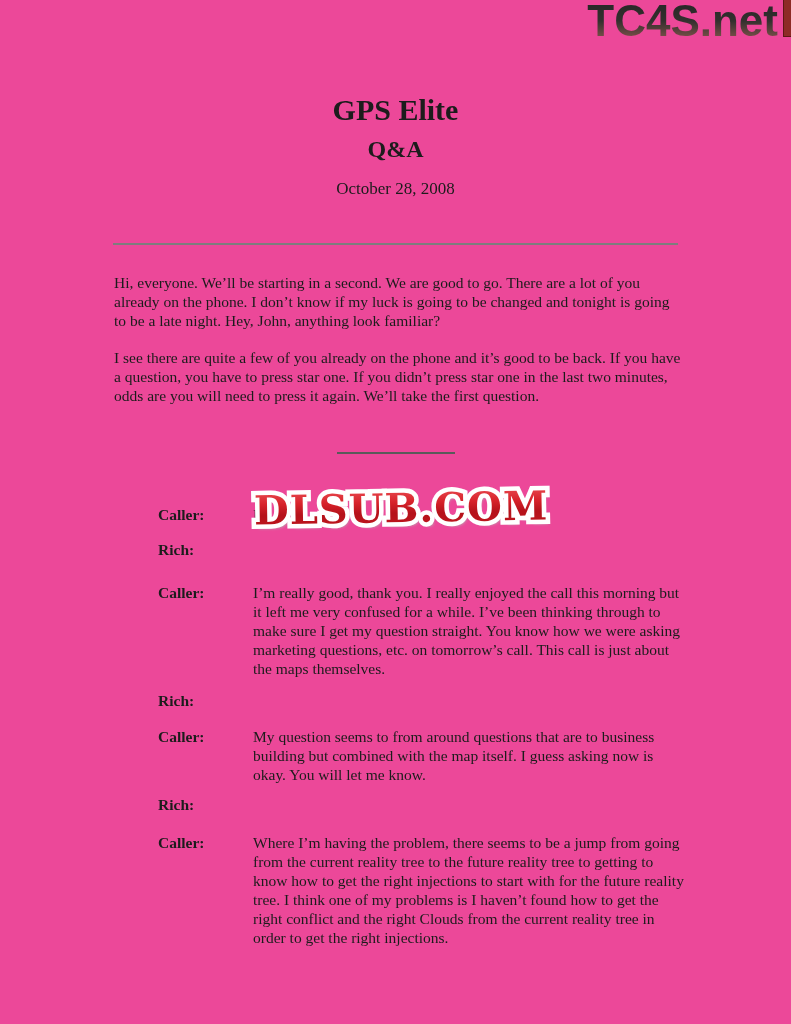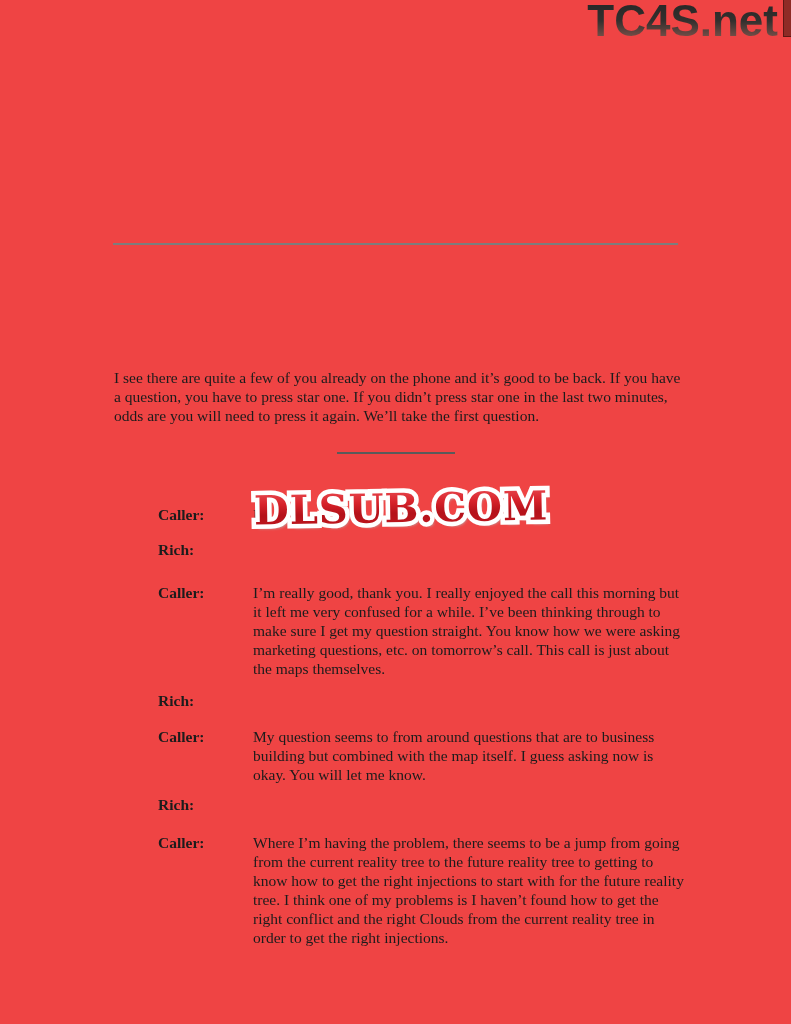--- a/index.html
+++ b/index.html
@@ -1,21 +1,21 @@
 <!DOCTYPE html>
 <html><head>
 <meta charset="utf-8">
 <style>
   * { box-sizing: border-box; }
   html, body { margin: 0; padding: 0; background: #ffffff; }
   .page {
     position: relative;
     width: 791px;
     height: 1024px;
-    background: #ef4444;
+    background: #ec4899;
     overflow: hidden;
     font-family: "Liberation Serif", serif;
     color: #1c1c1c;
   }
 
   
   .tc4s {
     position: absolute;
     top: -4px;
     right: 13px;
@@ -76,21 +76,21 @@
   .para {
     position: absolute;
     left: 114px;
     width: 570px;
     margin: 0;
     font-size: 15.5px;
     line-height: 19px;
     text-align: left;
   }
   .p1 { top: 273px; }
-  .p2 { top: 368px; }
+  .p2 { top: 348px; }
 
   .row {
     position: absolute;
     left: 114px;
     width: 570px;
     display: flex;
     font-size: 15.5px;
     line-height: 19px;
   }
   .row .speaker { flex: 0 0 95px; font-weight: bold; margin-left: 44px; }
@@ -169,23 +169,29 @@
   }
 </style>
 </head>
 <body>
 
 <div class="page">
 
   <div class="tc4s">TC4S.net</div>
   <div class="red-bar"></div>
 
+  <div class="doc-header">
+    <h1 class="doc-title">GPS Elite</h1>
+    <h2 class="doc-sub">Q&amp;A</h2>
+    <div class="doc-date">October 28, 2008</div>
+  </div>
 
   <hr class="rule">
 
+  <p class="para p1">Hi, everyone. We’ll be starting in a second. We are good to go. There are a lot of you already on the phone. I don’t know if my luck is going to be changed and tonight is going to be a late night. Hey, John, anything look familiar?</p>
   <p class="para p2">I see there are quite a few of you already on the phone and it’s good to be back. If you have a question, you have to press star one. If you didn’t press star one in the last two minutes, odds are you will need to press it again. We’ll take the first question.</p>
 
   <div class="small-divider"></div>
 
   <div class="row r1">
     <span class="speaker">Caller:</span>
     <span class="text">Hi, Rich</span>
   </div>
   <div class="row r2">
     <span class="speaker">Rich:</span>

